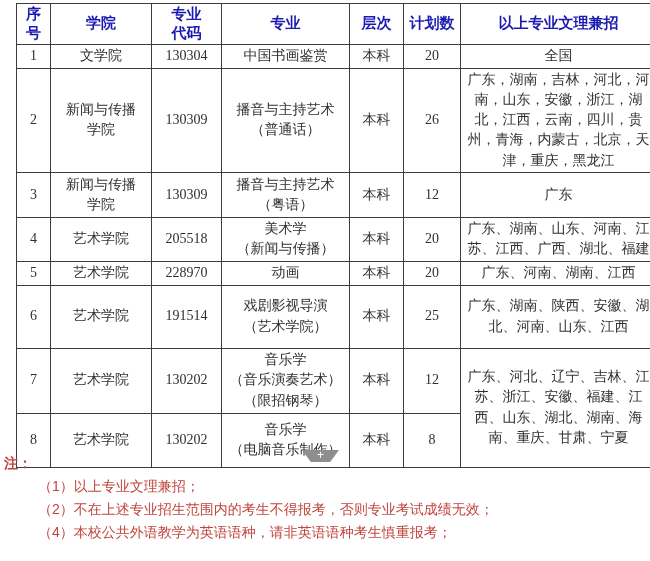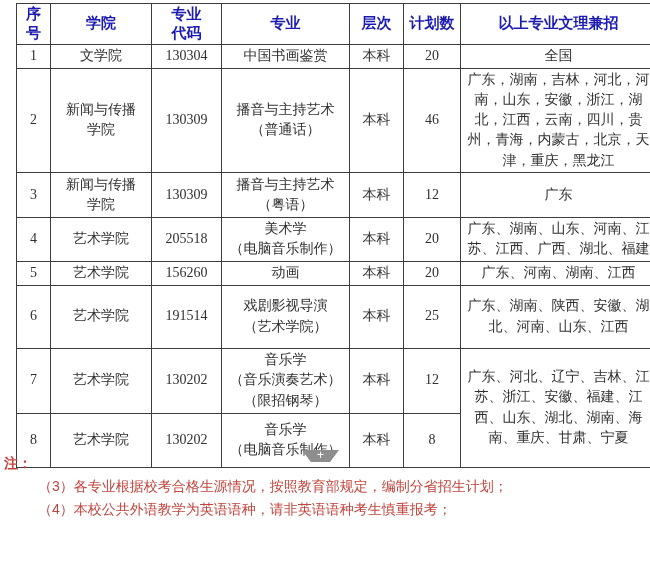--- a/index.html
+++ b/index.html
@@ -110,48 +110,48 @@
       <td class="cell-provinces">全国</td>
     </tr>
     <tr class="r2">
       <td class="cell-no">2</td>
       <td class="cell-college">新闻与传播
 学院</td>
       <td class="cell-code">130309</td>
       <td class="cell-major">播音与主持艺术
 （普通话）</td>
       <td class="cell-level">本科</td>
-      <td class="cell-plan">46</td>
+      <td class="cell-plan">26</td>
       <td class="cell-provinces">广东，湖南，吉林，河北，河南，山东，安徽，浙江，湖北，江西，云南，四川，贵州，青海，内蒙古，北京，天津，重庆，黑龙江</td>
     </tr>
     <tr class="r3">
       <td class="cell-no">3</td>
       <td class="cell-college">新闻与传播
 学院</td>
       <td class="cell-code">130309</td>
       <td class="cell-major">播音与主持艺术
 （粤语）</td>
       <td class="cell-level">本科</td>
       <td class="cell-plan">12</td>
       <td class="cell-provinces">广东</td>
     </tr>
     <tr class="r4">
       <td class="cell-no">4</td>
       <td class="cell-college">艺术学院</td>
       <td class="cell-code">205518</td>
       <td class="cell-major">美术学
-（电脑音乐制作）</td>
+（新闻与传播）</td>
       <td class="cell-level">本科</td>
       <td class="cell-plan">20</td>
       <td class="cell-provinces">广东、湖南、山东、河南、江苏、江西、广西、湖北、福建</td>
     </tr>
     <tr class="r5">
       <td class="cell-no">5</td>
       <td class="cell-college">艺术学院</td>
-      <td class="cell-code">156260</td>
+      <td class="cell-code">228970</td>
       <td class="cell-major">动画</td>
       <td class="cell-level">本科</td>
       <td class="cell-plan">20</td>
       <td class="cell-provinces">广东、河南、湖南、江西</td>
     </tr>
     <tr class="r6">
       <td class="cell-no">6</td>
       <td class="cell-college">艺术学院</td>
       <td class="cell-code">191514</td>
       <td class="cell-major">戏剧影视导演
@@ -183,16 +183,17 @@
   </tbody>
 </table>
 
 <div class="expander">
   <span>+</span>
 </div>
 
 <div class="notes">
   <div class="notes-title">注：</div>
   <div class="notes-list">
-    <div class="note-line">（3）各专业根据校考合格生源情况，按照教育部规定，编制分省招生计划；</div>
+    <div class="note-line">（1）以上专业文理兼招；</div>
+    <div class="note-line">（2）不在上述专业招生范围内的考生不得报考，否则专业考试成绩无效；</div>
     <div class="note-line">（4）本校公共外语教学为英语语种，请非英语语种考生慎重报考；</div>
   </div>
 </div>
 
 </body></html>

